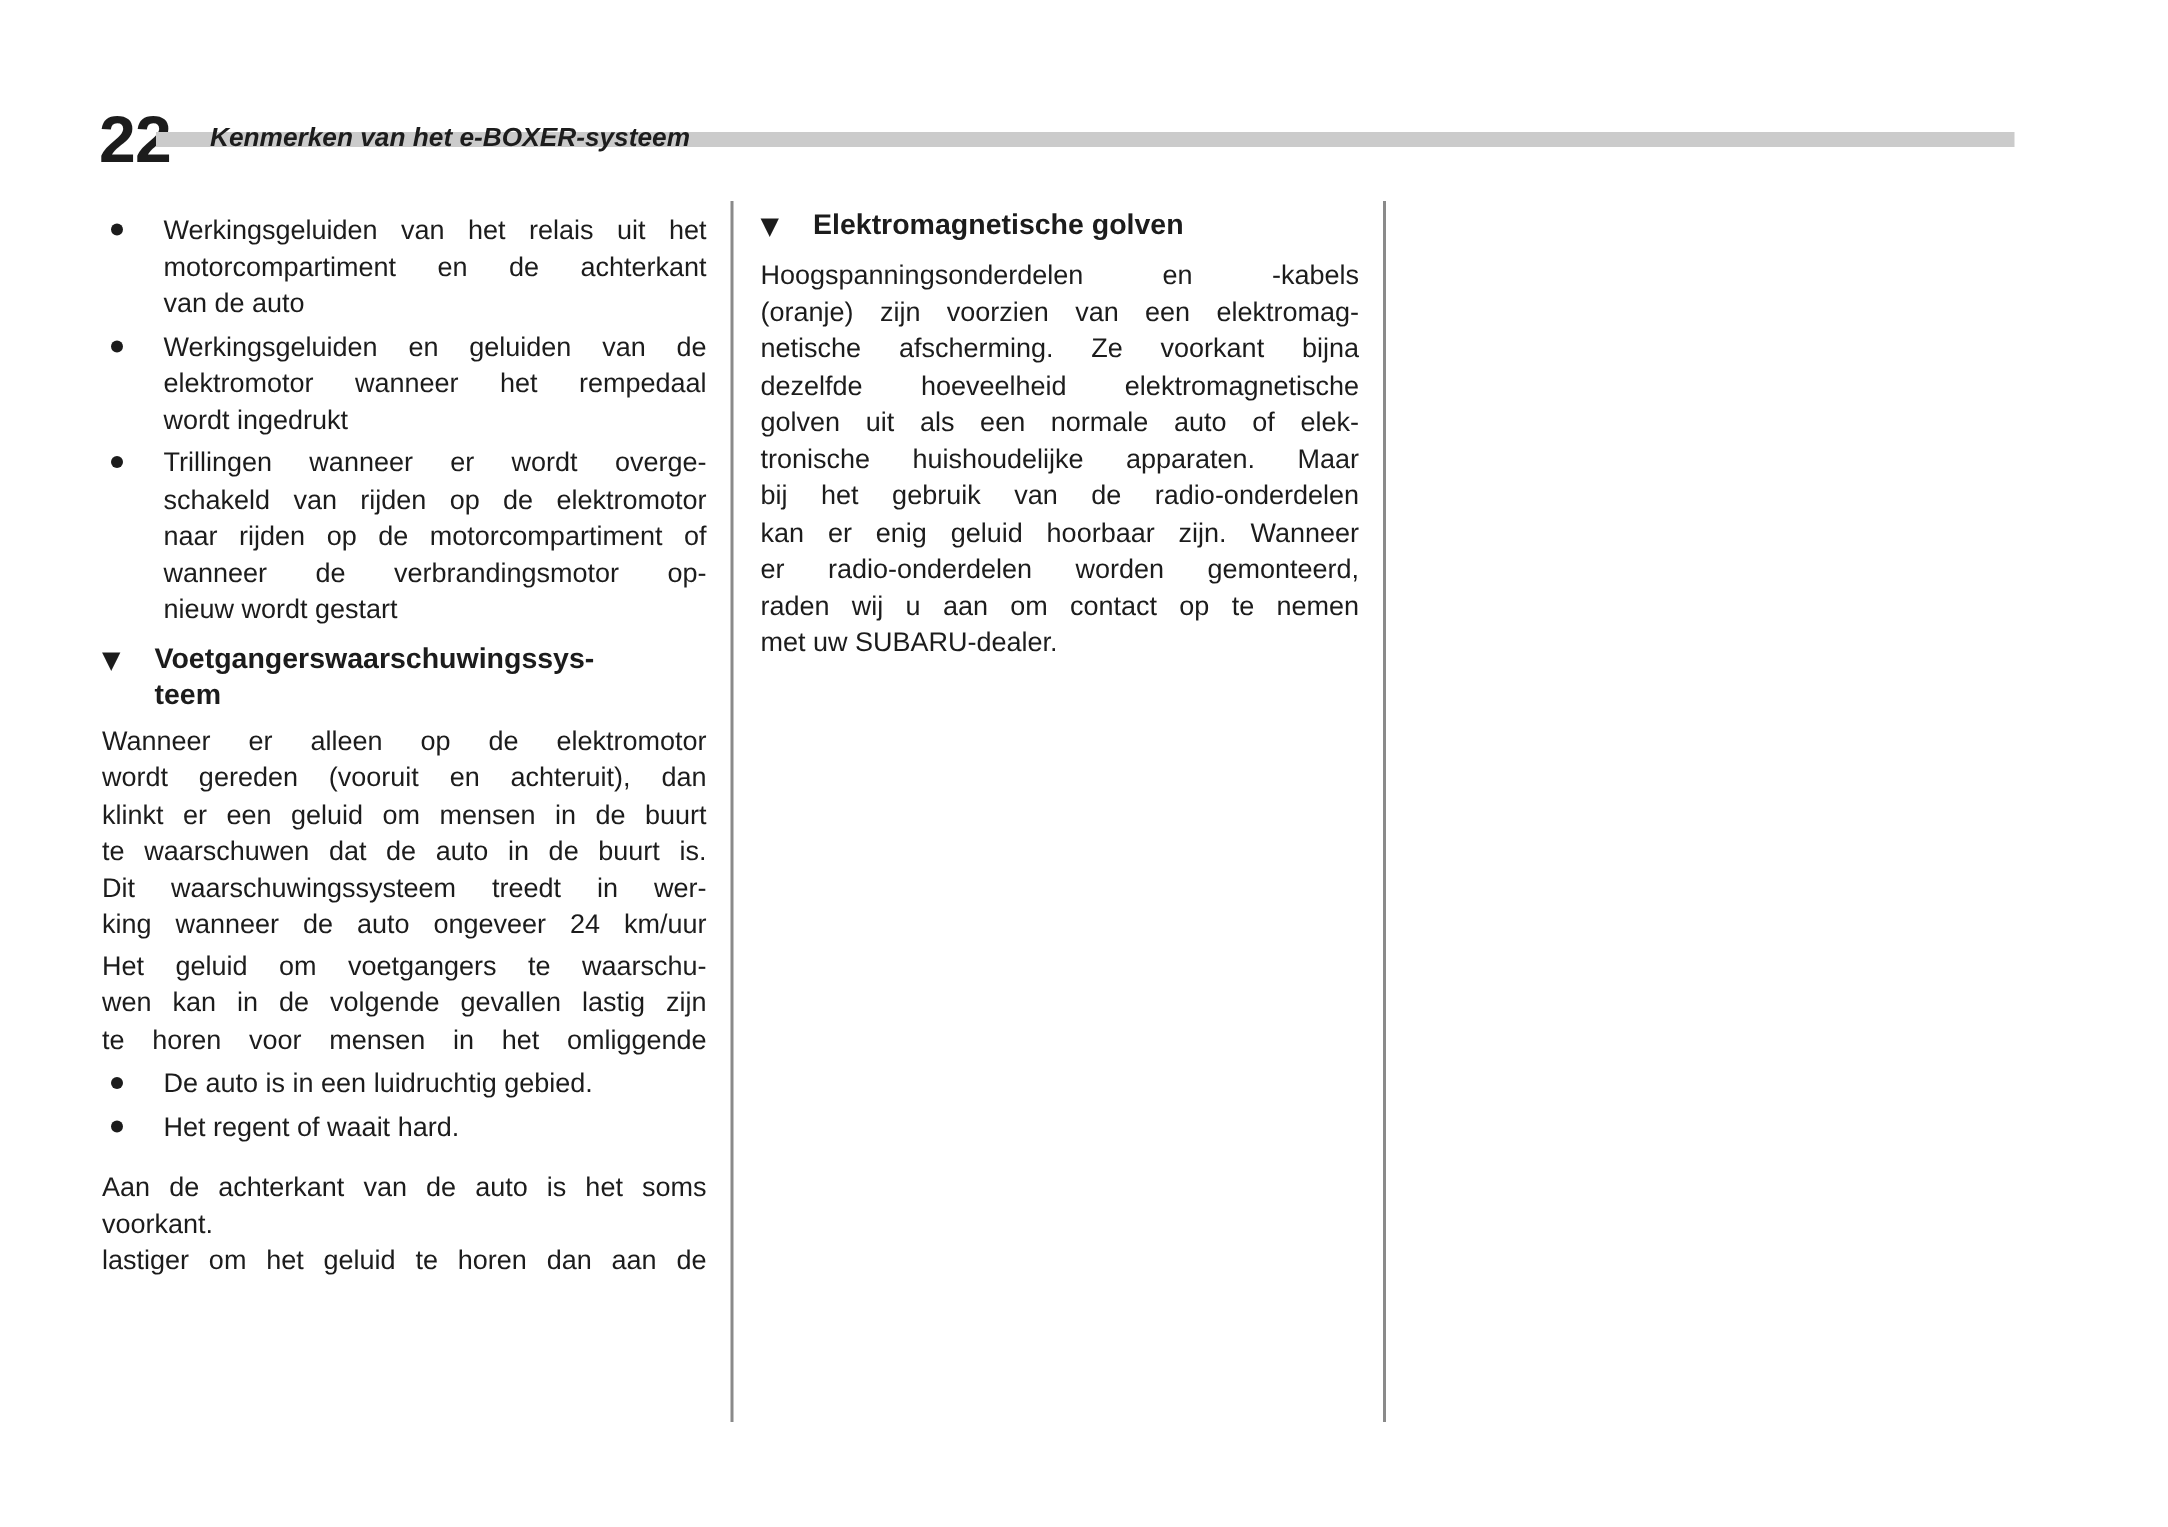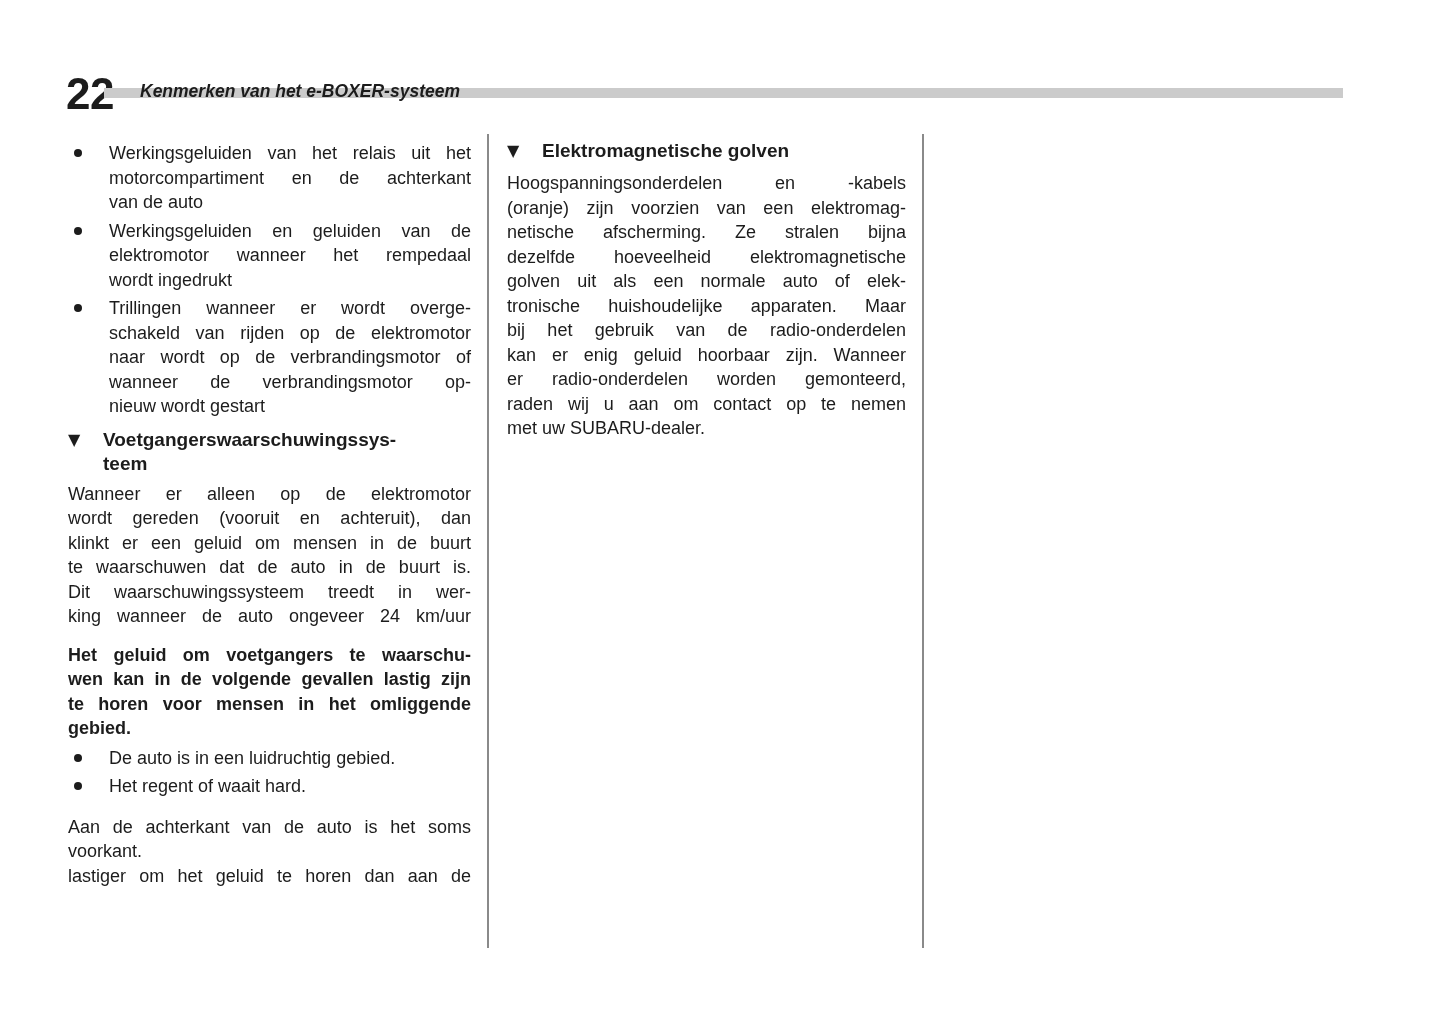--- a/index.html
+++ b/index.html
@@ -68,21 +68,21 @@
     flex:0 0 35px;font-size:16px;line-height:24px;
     font-family:"DejaVu Sans",sans-serif;
   }
   .heading-text{flex:1 1 auto;font-size:19px;line-height:24px;}
   .heading-text .tline,.heading-text .tline.last{
     text-align:right;text-align-last:left;
   }
   
   .lc-heading{margin-top:9px;}
   .lc-para1{margin-top:6px;}
-  .lc-para2{margin-top:14px;font-weight:bold;}
+  .lc-para2{margin-top:3px;}
   .lc-bullets-bottom{margin-top:5px;}
   .lc-para3{margin-top:16px;}
   
   .rc-para1{margin-top:8px;}
 </style>
 </head>
 <body>
 
 <div class="page">
 
@@ -109,21 +109,21 @@
           <div class="tline">Werkingsgeluiden en geluiden van de</div>
           <div class="tline">elektromotor wanneer het rempedaal</div>
           <div class="tline last">wordt ingedrukt</div>
         </div>
     </div>
     <div class="bullet-item">
       <span class="bullet-dot"></span>
       <div class="bullet-text tblock">
           <div class="tline">Trillingen wanneer er wordt overge-</div>
           <div class="tline">schakeld van rijden op de elektromotor</div>
-          <div class="tline">naar wordt op de verbrandingsmotor of</div>
+          <div class="tline">naar rijden op de motorcompartiment of</div>
           <div class="tline">wanneer de verbrandingsmotor op-</div>
           <div class="tline last">nieuw wordt gestart</div>
         </div>
     </div>
 
     <div class="section-heading lc-heading">
       <span class="section-marker">▼</span>
       <div class="heading-text tblock">
           <div class="tline">Voetgangerswaarschuwingssys-</div>
           <div class="tline last">teem</div>
@@ -136,21 +136,20 @@
         <div class="tline">klinkt er een geluid om mensen in de buurt</div>
         <div class="tline">te waarschuwen dat de auto in de buurt is.</div>
         <div class="tline">Dit waarschuwingssysteem treedt in wer-</div>
         <div class="tline">king wanneer de auto ongeveer 24 km/uur</div>
       </div>
 
     <div class="tblock lc-para2">
         <div class="tline">Het geluid om voetgangers te waarschu-</div>
         <div class="tline">wen kan in de volgende gevallen lastig zijn</div>
         <div class="tline">te horen voor mensen in het omliggende</div>
-        <div class="tline last">gebied.</div>
       </div>
 
     <div class="lc-bullets-bottom">
       <div class="bullet-item">
         <span class="bullet-dot"></span>
         <div class="bullet-text tblock">
             <div class="tline last">De auto is in een luidruchtig gebied.</div>
           </div>
       </div>
       <div class="bullet-item">
@@ -174,21 +173,21 @@
     <div class="section-heading">
       <span class="section-marker">▼</span>
       <div class="heading-text tblock">
           <div class="tline last">Elektromagnetische golven</div>
         </div>
     </div>
 
     <div class="tblock rc-para1">
         <div class="tline">Hoogspanningsonderdelen en -kabels</div>
         <div class="tline">(oranje) zijn voorzien van een elektromag-</div>
-        <div class="tline">netische afscherming. Ze stralen bijna</div>
+        <div class="tline">netische afscherming. Ze voorkant bijna</div>
         <div class="tline">dezelfde hoeveelheid elektromagnetische</div>
         <div class="tline">golven uit als een normale auto of elek-</div>
         <div class="tline">tronische huishoudelijke apparaten. Maar</div>
         <div class="tline">bij het gebruik van de radio-onderdelen</div>
         <div class="tline">kan er enig geluid hoorbaar zijn. Wanneer</div>
         <div class="tline">er radio-onderdelen worden gemonteerd,</div>
         <div class="tline">raden wij u aan om contact op te nemen</div>
         <div class="tline last">met uw SUBARU-dealer.</div>
       </div>
 

